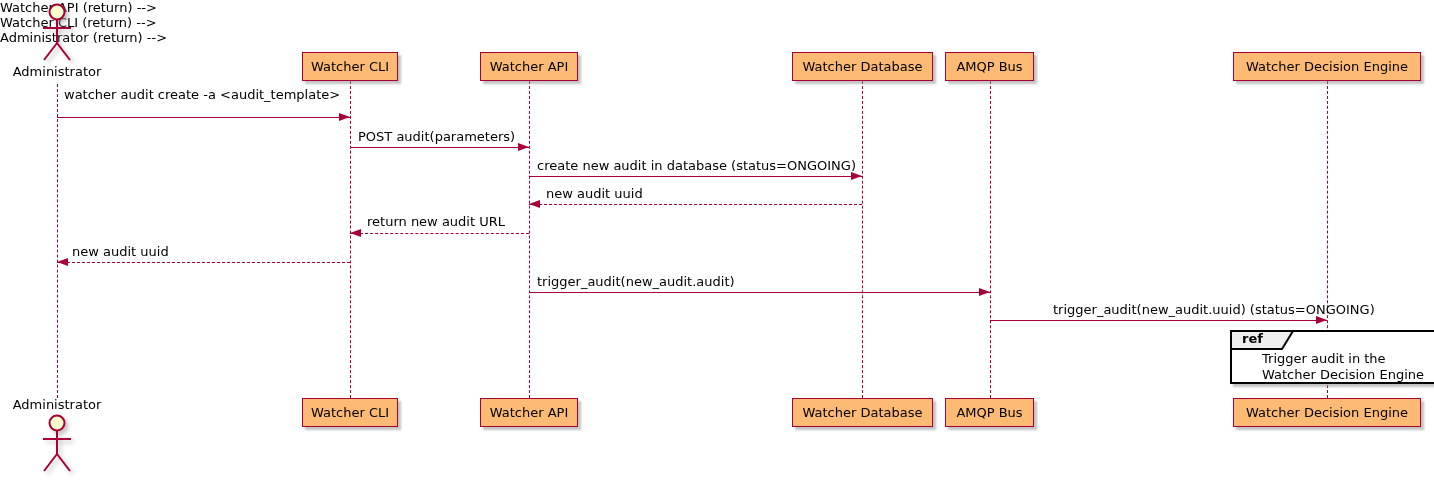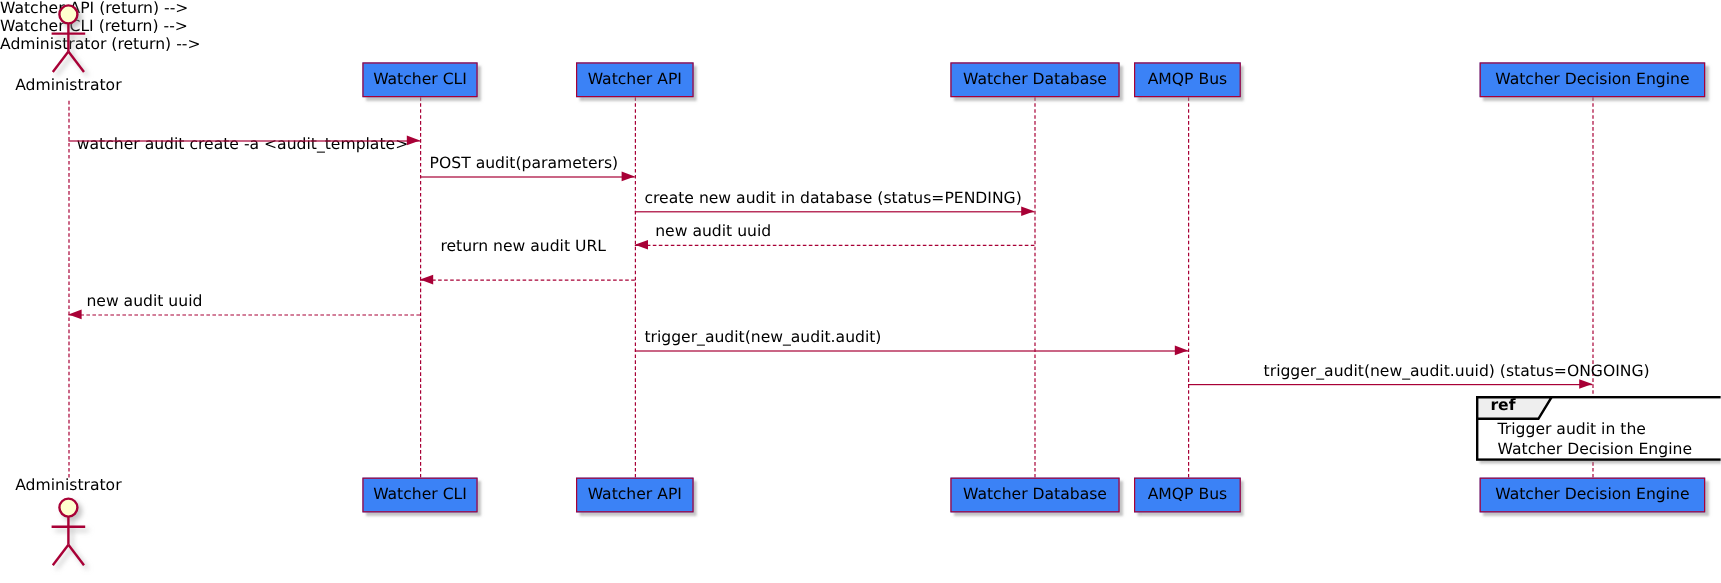--- a/index.html
+++ b/index.html
@@ -2,39 +2,39 @@
 <html><head>
 <meta charset="utf-8">
 <style>
   html,body{margin:0;padding:0;background:#ffffff;}
   .canvas{
     position:relative;width:1434px;height:486px;background:#ffffff;
     font-family:"DejaVu Sans", sans-serif;font-size:13px;color:#000000;overflow:hidden;
   }
   .lifeline{position:absolute;width:0;border-left:1px dashed #A80036;}
   .pbox{
-    position:absolute;height:29px;background:#3b82f6;border:1.5px solid #A80036;
+    position:absolute;height:29px;background:#fdba74;border:1.5px solid #A80036;
     box-sizing:border-box;display:flex;align-items:center;justify-content:center;
     white-space:nowrap;box-shadow:3px 3px 2px rgba(145,145,145,0.55);
   }
   .actor-label{position:absolute;width:120px;text-align:center;height:16px;line-height:16px;}
   .actor-figure{position:absolute;filter:drop-shadow(3px 3px 2px rgba(145,145,145,0.55));}
   .msg-label{position:absolute;white-space:nowrap;height:16px;line-height:16px;}
   .msg-line{position:absolute;height:0;border-top:1px solid #A80036;}
   .msg-line.dashed{border-top-style:dashed;}
   .ah{position:absolute;width:0;height:0;border-top:4px solid transparent;border-bottom:4px solid transparent;}
   .ah.right{border-left:11px solid #A80036;}
   .ah.left{border-right:11px solid #A80036;}
   .ref-frame{
     position:absolute;left:1230px;top:330px;width:228px;height:54px;background:#ffffff;
     border:2px solid #000000;box-sizing:border-box;box-shadow:3px 3px 2px rgba(145,145,145,0.55);
   }
   .ref-tab{position:absolute;left:-2px;top:-2px;}
   .ref-tab-label{position:absolute;left:12px;top:1px;font-weight:bold;height:16px;line-height:16px;}
-  .ref-line{position:absolute;left:16px;white-space:nowrap;height:16px;line-height:16px;}
+  .ref-line{position:absolute;left:30px;white-space:nowrap;height:16px;line-height:16px;}
 </style>
 </head>
 <body>
 
 <div class="canvas">
 
   
   <div class="lifeline" style="left:57px;top:84px;height:314px;"></div>
   <div class="lifeline" style="left:350px;top:81px;height:317px;"></div>
   <div class="lifeline" style="left:529px;top:81px;height:317px;"></div>
@@ -66,49 +66,49 @@
     </div>
   <div class="pbox" style="left:945px;top:52px;width:89px;">
       <span>AMQP Bus</span>
     </div>
   <div class="pbox" style="left:1233px;top:52px;width:188px;">
       <span>Watcher Decision Engine</span>
     </div>
 
   
   <div>
-    <div class="msg-label" style="left:64px;top:113px;">watcher audit create -a &lt;audit_template&gt;</div>
+    <div class="msg-label" style="left:64px;top:87px;">watcher audit create -a &lt;audit_template&gt;</div>
     <div class="msg-line" style="left:57px;top:117px;width:293px;"></div>
     <div class="ah right" style="left:339px;top:113px;"></div>
   </div>
 
   
   <div>
     <div class="msg-label" style="left:358px;top:129px;text-align:center;">POST audit(parameters)</div>
     <div class="msg-line" style="left:350px;top:147px;width:179px;"></div>
     <div class="ah right" style="left:518px;top:143px;"></div>
   </div>
 
   
   <div>
-    <div class="msg-label" style="left:537px;top:158px;">create new audit in database (status=PENDING)</div>
+    <div class="msg-label" style="left:537px;top:158px;">create new audit in database (status=ONGOING)</div>
     <div class="msg-line" style="left:529px;top:176px;width:333px;"></div>
     <div class="ah right" style="left:851px;top:172px;"></div>
   </div>
 
    Watcher API (return) --&gt;
   <div>
     <div class="msg-label" style="left:546px;top:186px;">new audit uuid</div>
     <div class="msg-line dashed" style="left:529px;top:204px;width:333px;"></div>
     <div class="ah left" style="left:529px;top:200px;"></div>
   </div>
 
    Watcher CLI (return) --&gt;
   <div>
-    <div class="msg-label" style="left:367px;top:198px;">return new audit URL</div>
+    <div class="msg-label" style="left:367px;top:214px;">return new audit URL</div>
     <div class="msg-line dashed" style="left:350px;top:233px;width:179px;"></div>
     <div class="ah left" style="left:350px;top:229px;"></div>
   </div>
 
    Administrator (return) --&gt;
   <div>
     <div class="msg-label" style="left:72px;top:244px;">new audit uuid</div>
     <div class="msg-line dashed" style="left:57px;top:262px;width:293px;"></div>
     <div class="ah left" style="left:57px;top:258px;"></div>
   </div>

